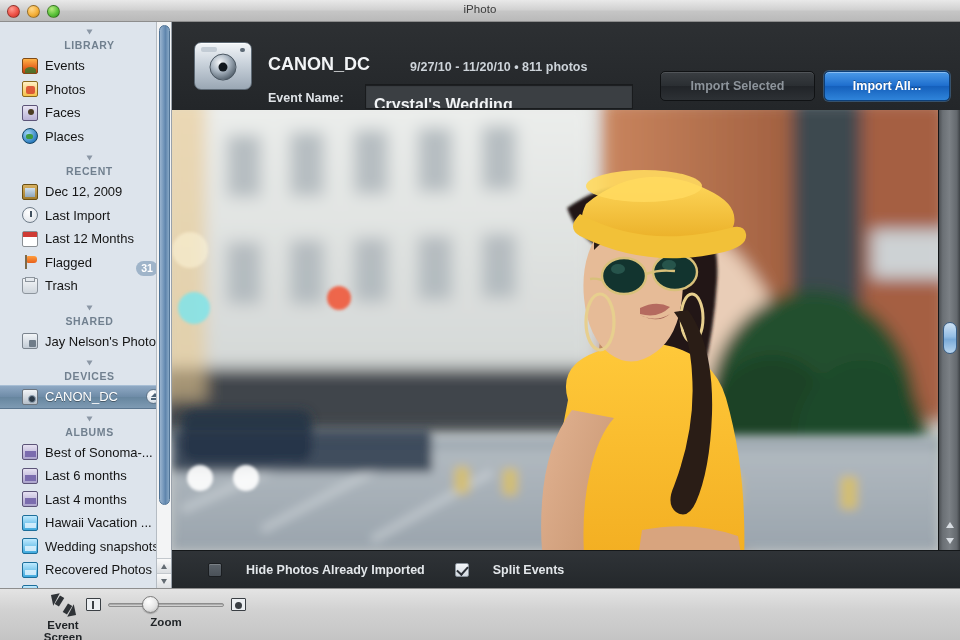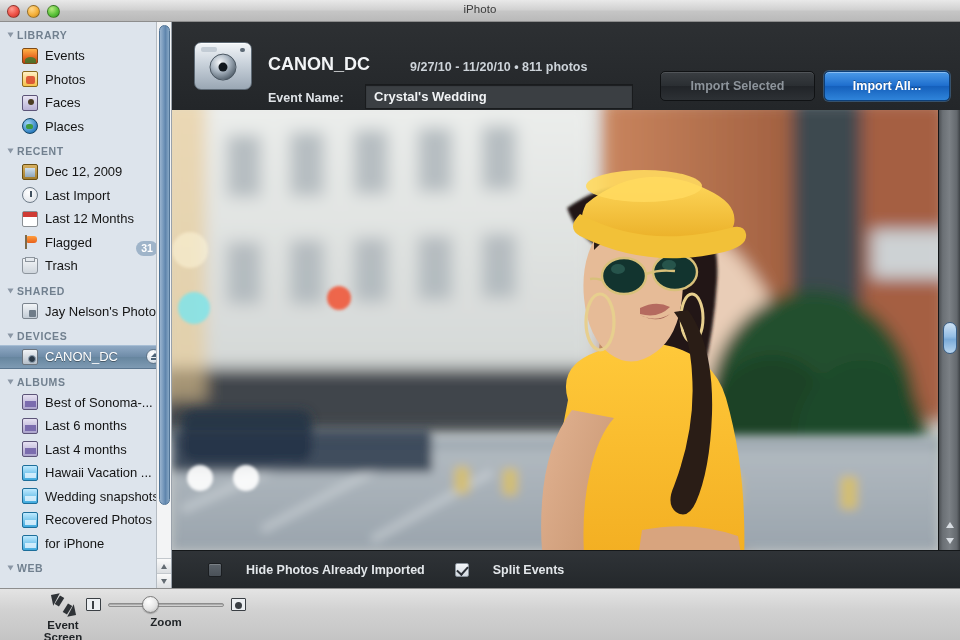--- a/index.html
+++ b/index.html
@@ -38,21 +38,21 @@
     position:absolute; left:0; top:22px; width:172px; height:566px;
     background:#dde4ec;
     border-right:1px solid #9aa2ab;
     overflow:hidden;
     font-size:13px;
   }
   .grp-head {
     padding: 7px 0 3px 8px;
     font-size:10.5px; font-weight:bold; color:#71808f;
     letter-spacing:.6px;
-    display:flex; align-items:center; gap:4px;
+    display:flex; align-items:center; gap:4px;flex-direction:column;
   }
   .tri { width:0;height:0;border-left:5px solid #8b97a5;border-top:3.5px solid transparent;border-bottom:3.5px solid transparent; transform: rotate(90deg); }
   .row {
     height:23.5px; display:flex; align-items:center; gap:7px;
     padding-left:22px; color:#141414; font-size:13px;
     position:relative; cursor:default;
   }
   .row .lbl { white-space:nowrap; overflow:hidden; text-overflow:ellipsis; }
   .row.selected {
     background: linear-gradient(180deg,#8fa9c4 0%,#6f8ca8 48%,#67869f 52%,#7e9ab3 100%);
@@ -138,22 +138,22 @@
   #cam-icon .flash{position:absolute;right:6px;top:5px;width:5px;height:4px;border-radius:2px;background:#5d6a76;}
   #cam-icon .grip{position:absolute;left:6px;top:4px;width:16px;height:5px;border-radius:2px;background:#c3ccd5;}
 
   #cam-title { position:absolute; left:96px; top:32px; font-size:18px; font-weight:bold; color:#f2f4f6; }
   #cam-meta  { position:absolute; left:238px; top:38px; font-size:12.5px; font-weight:bold; color:#cdd3d9; }
   #evt-label { position:absolute; left:96px; top:69px; font-size:12.5px; font-weight:bold; color:#dfe3e7; }
   #evt-field {
     position:absolute; left:193px; top:62px; width:268px; height:25px;
     background:#3b3f43; border:1px solid #191b1d;
     box-shadow: inset 0 1px 1px rgba(0,0,0,.55);
-    color:#f1f3f5; font-size:13px; font-weight:bold;
-    padding:0 8px; line-height:23px; white-space:nowrap; overflow:hidden;
+    color:#f1f3f5; font-size:16px; font-weight:bold;
+    padding:8px 8px; line-height:23px; white-space:nowrap; overflow:hidden;
   }
   .dkbtn {
     position:absolute; top:49px; height:30px; border-radius:5px;
     font-size:12.5px; font-weight:bold; text-align:center; line-height:29px;
     border:1px solid #101214;
     cursor:default;
   }
   #btn-import-selected {
     left:488px; width:155px;
     background:linear-gradient(180deg,#3a3e42 0%,#2a2e32 50%,#212428 51%,#2d3135 100%);

